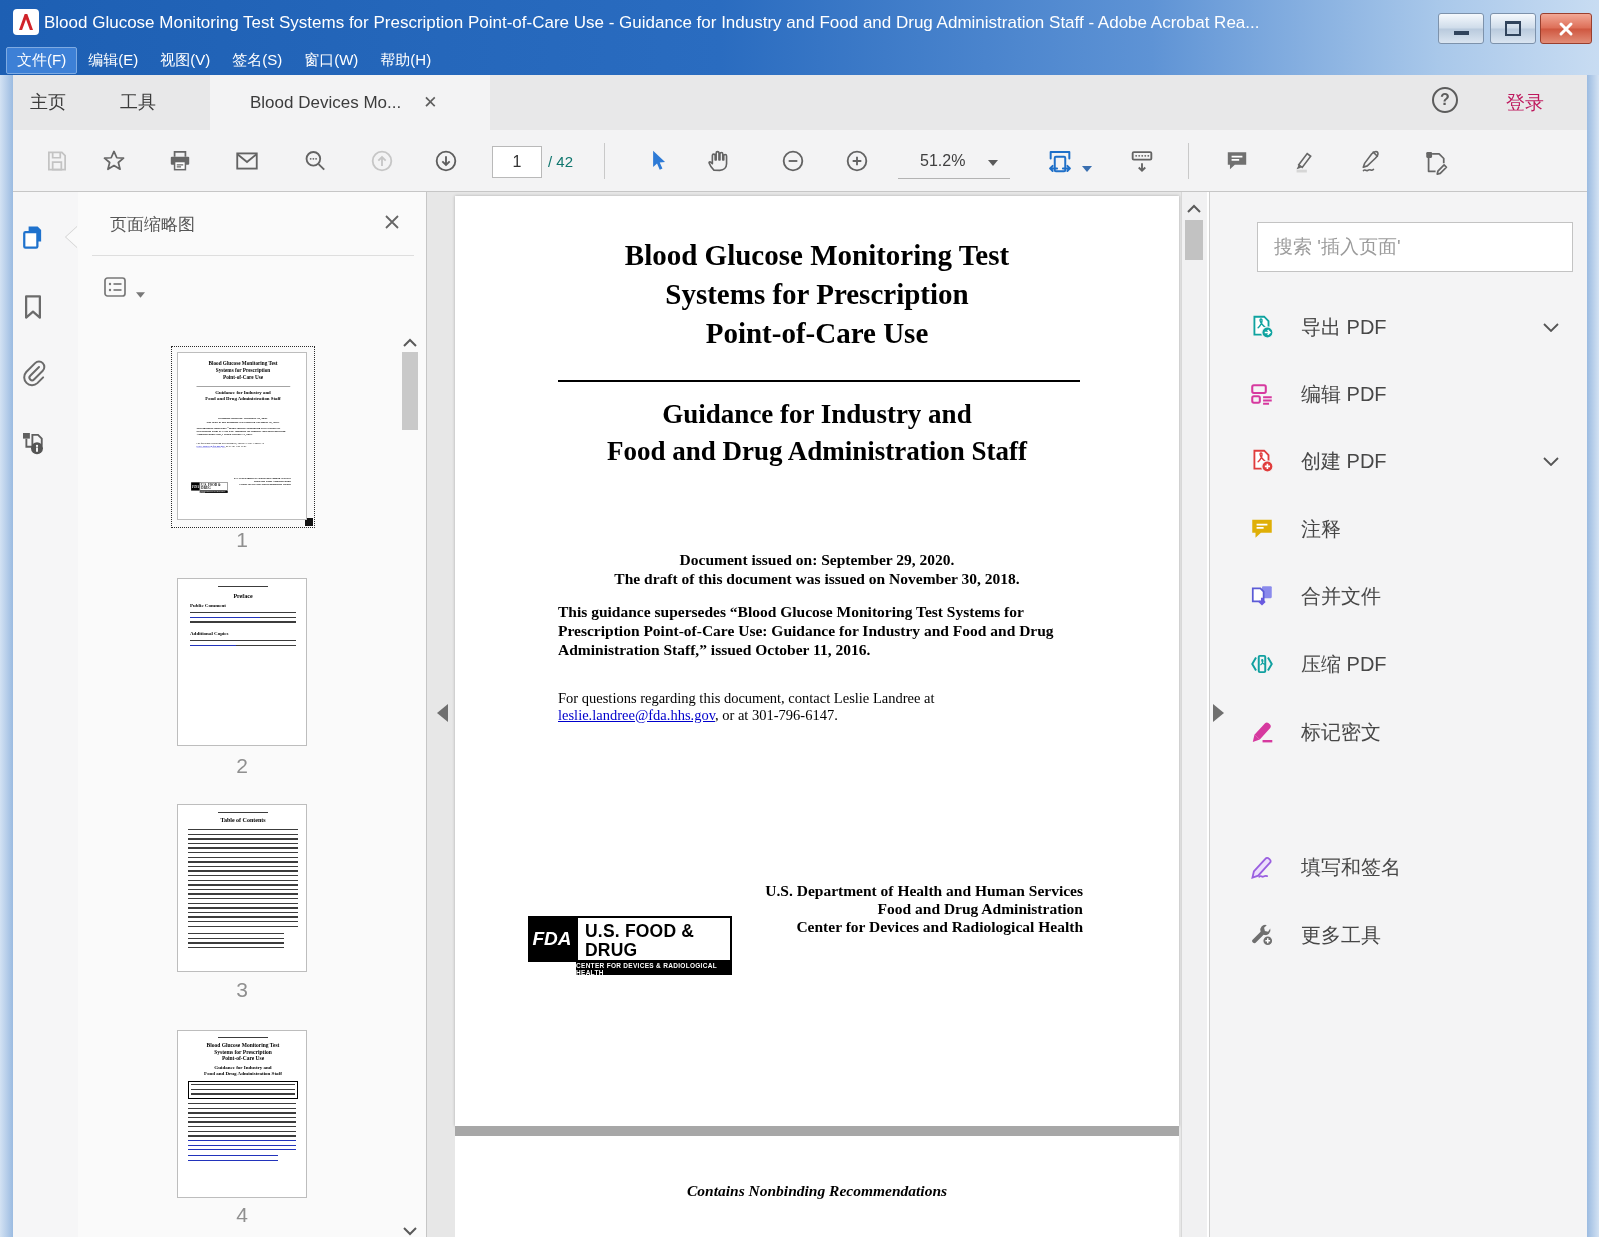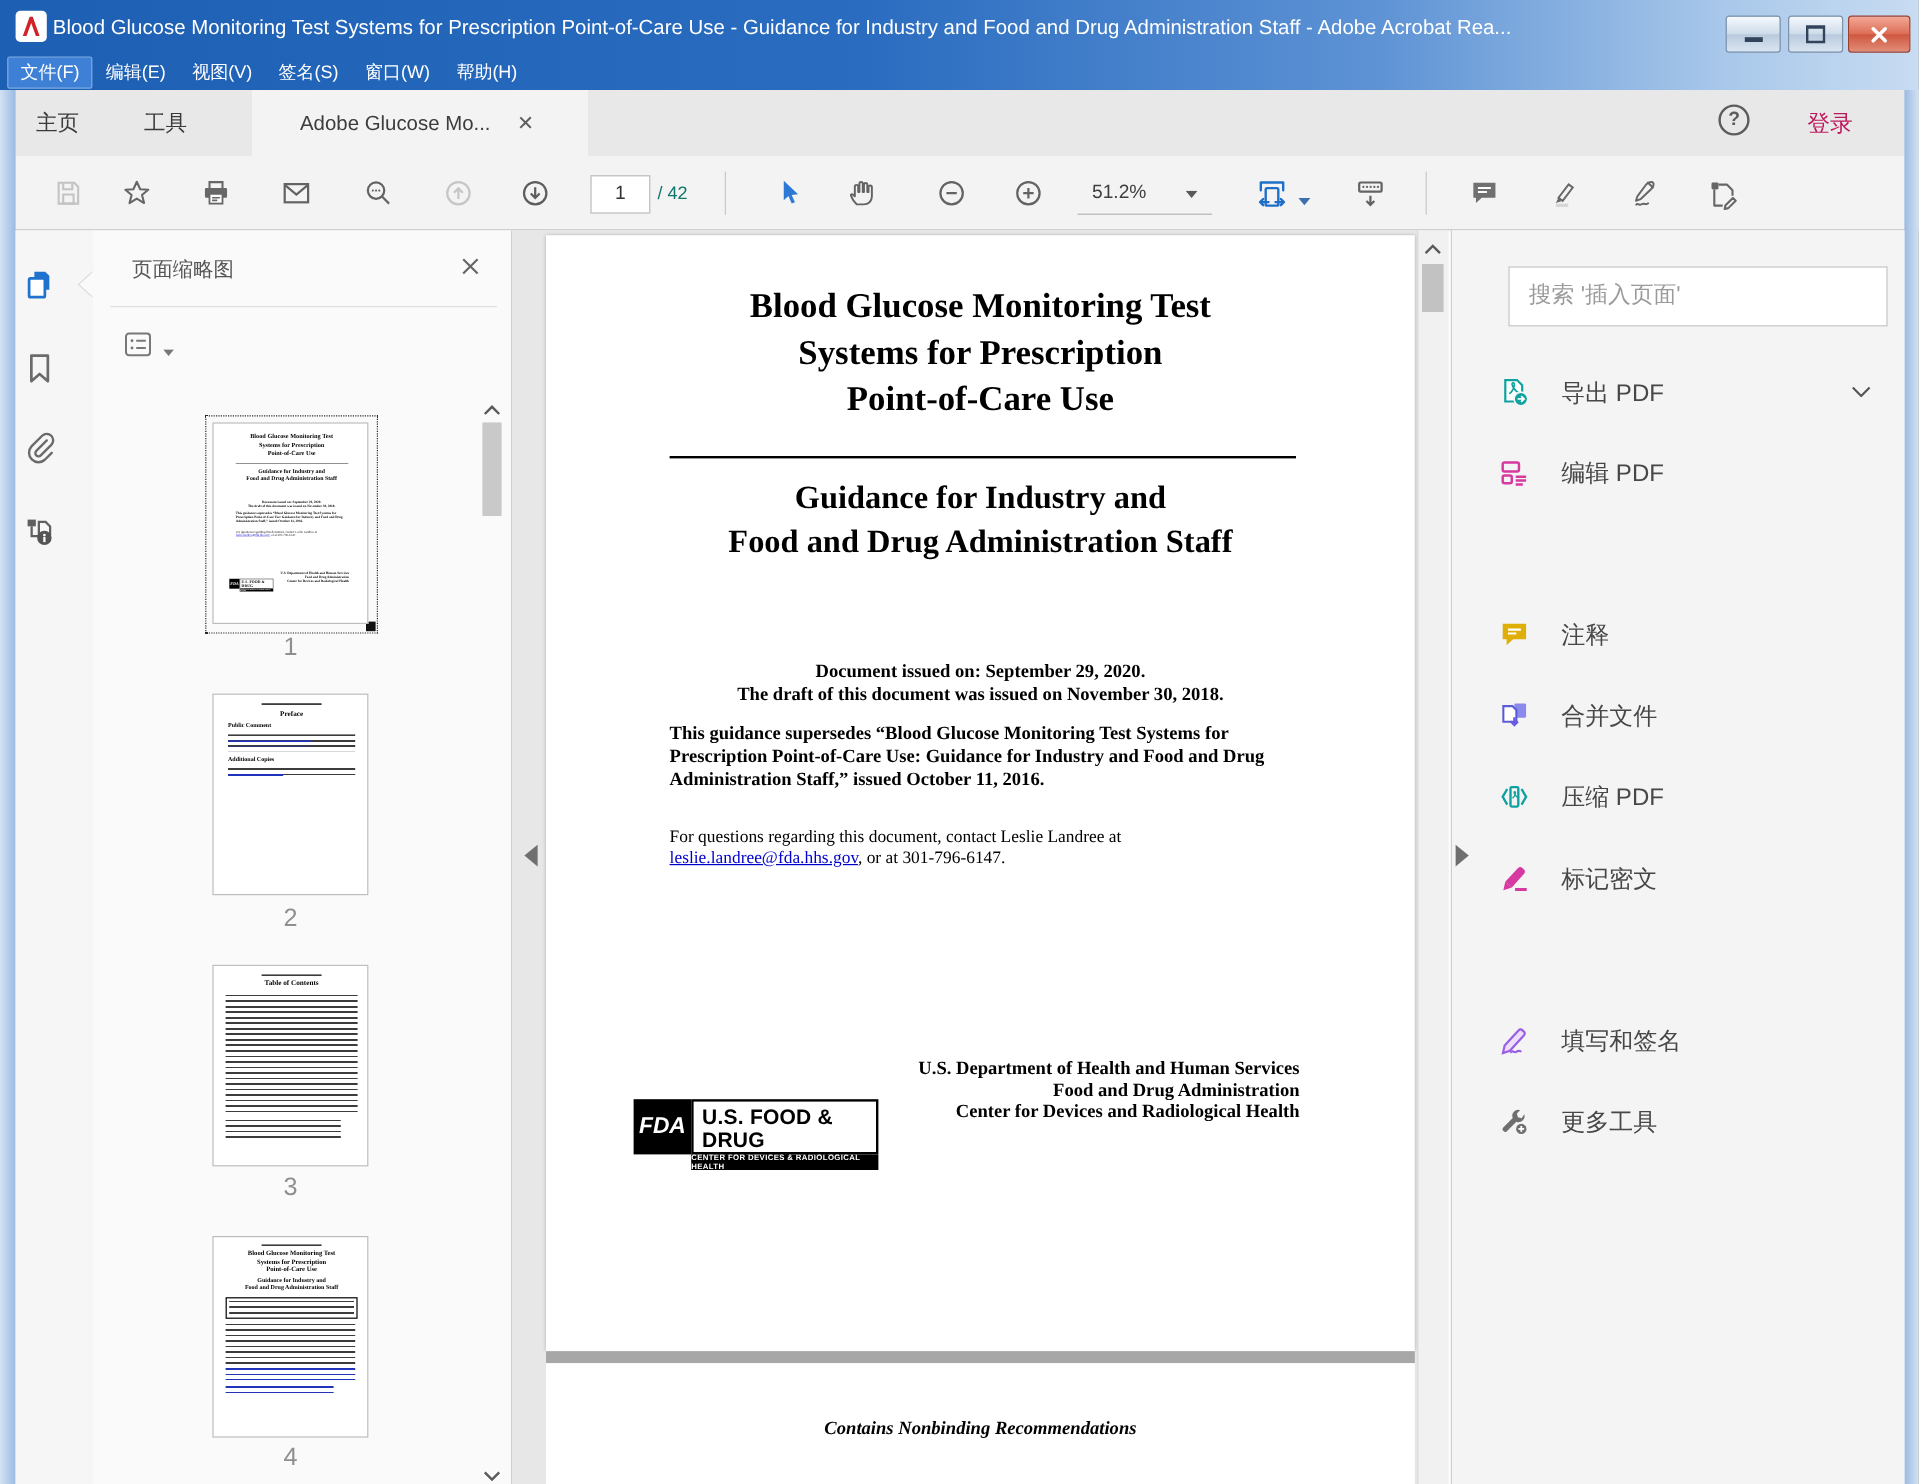--- a/index.html
+++ b/index.html
@@ -26,21 +26,21 @@
   .doctab .x{margin-left:22px;font-size:17px;color:#5f5f5f;}
   
   .toolbar{left:0;top:130px;width:1599px;height:62px;background:#f3f3f4;border-bottom:1px solid #c6c6c6;box-sizing:border-box;}
   .tbi{position:absolute;top:148px;}
   .sep{position:absolute;top:143px;width:1px;height:36px;background:#c9c9c9;}
   .pageinput{position:absolute;left:492px;top:146px;width:44px;height:28px;border:1px solid #b9b9b9;background:#fff;
     font-size:16px;text-align:center;color:#333;font-family:inherit;}
   .pagetotal{position:absolute;left:548px;top:153px;font-size:15px;color:#0f766e;text-align:right;}
   .zoomctl{position:absolute;left:898px;top:143px;width:112px;height:35px;border-bottom:1px solid #b3b3b3;
     display:flex;align-items:center;}
-  .zoomctl .z{margin-left:12px;font-size:16px;color:#3f3f3f;}
+  .zoomctl .z{margin-left:22px;font-size:16px;color:#3f3f3f;}
   .zoomctl .c{margin-left:auto;margin-right:12px;}
   
   .framel{left:0;top:75px;width:13px;height:1162px;background:linear-gradient(90deg,#d3e2f3,#9bbbe1);}
   .framer{left:1587px;top:75px;width:12px;height:1162px;background:linear-gradient(90deg,#9bbbe1,#d3e2f3);}
   .rail{left:13px;top:192px;width:65px;height:1045px;background:#f6f6f7;}
   .railbtn{position:absolute;left:18px;width:30px;height:30px;}
   .notch{position:absolute;left:66px;width:0;height:0;border-top:11px solid transparent;border-bottom:11px solid transparent;border-right:12px solid #fafafa;filter:drop-shadow(-1px 0 0 #cfcfcf);}
   
   .tpanel{left:78px;top:192px;width:349px;height:1045px;background:#fafafa;border-right:1px solid #c6c6c6;box-sizing:border-box;}
   .tptitle{left:110px;top:213px;font-size:17px;color:#565656;}
@@ -119,21 +119,21 @@
       <span class="menuitem">签名(S)</span>
       <span class="menuitem">窗口(W)</span>
       <span class="menuitem">帮助(H)</span>
     </div>
   </div>
 
   <div class="abs tabbar"></div>
   <div class="abs tablabel" style="left:30px;top:90px;">主页</div>
   <div class="abs tablabel" style="left:120px;top:90px;">工具</div>
   <div class="abs doctab">
-    <span class="txt">Adobe Glucose Mo...</span>
+    <span class="txt">Blood Devices Mo...</span>
     <span class="x">✕</span>
   </div>
   <div class="abs" style="left:1432px;top:87px;width:26px;height:26px;border:2px solid #5c5c5c;border-radius:50%;box-sizing:border-box;text-align:center;font-size:16px;font-weight:bold;color:#5c5c5c;line-height:22px;">?</div>
   <div class="abs" style="left:1506px;top:90px;font-size:19px;color:#be185d;">登录</div>
 
   <div class="abs toolbar"></div>
   <div class="tbi" style="left:44px;">
     <svg width="26" height="26" viewBox="0 0 24 24" fill="none" stroke="#c3c3c3" stroke-width="1.6">
         <path d="M4.5 4h12l3 3v13h-15z"></path>
         <path d="M8 4v5h7V4M8 13h8v7H8z"></path>
@@ -448,20 +448,33 @@
   </div>
   <div class="trow" style="top:365px;">
     <span class="ticon">
       <svg width="26" height="26" viewBox="0 0 24 24" fill="none" stroke="#d6399f" stroke-width="1.9">
           <rect x="3" y="4" width="12.5" height="7" rx="1.5"></rect>
           <rect x="3" y="14" width="7" height="6" rx="1.5"></rect>
           <path d="M13 15h8M13 18h8M13 21h5.5"></path>
         </svg></span>
     <span class="lbl">编辑 PDF</span>
   </div>
+  <div class="trow" style="top:432px;">
+    <span class="ticon">
+      <svg width="26" height="26" viewBox="0 0 24 24">
+          <path d="M5 2.5h9l4 4V19H5z" fill="#fff" stroke="#e03c3c" stroke-width="1.7"></path>
+          <path d="M8 13c2-1 4.5-5.5 4-7.5-.4-1.6-2-1-1.8.4.3 2 3 5.5 5 6.2" fill="none" stroke="#e03c3c" stroke-width="1.3"></path>
+          <circle cx="17" cy="17" r="5.2" fill="#e03c3c" stroke="#f4f4f5" stroke-width="1.2"></circle>
+          <path d="M17 14.6v4.8M14.6 17h4.8" fill="none" stroke="#fff" stroke-width="1.5"></path>
+        </svg></span>
+    <span class="lbl">创建 PDF</span>
+    <span class="chev"><svg width="16" height="9" viewBox="0 0 16 9" fill="none" stroke="#555" stroke-width="1.8">
+          <path d="M1 1l7 7 7-7"></path>
+        </svg></span>
+  </div>
   <div class="trow" style="top:500px;">
     <span class="ticon">
       <svg width="26" height="26" viewBox="0 0 24 24">
           <path d="M3 3.5h18v12H11l-5 4.5v-4.5H3z" fill="#dfaf07"></path>
           <path d="M7 8h10M7 11h6.5" stroke="#fff" stroke-width="1.6"></path>
         </svg></span>
     <span class="lbl">注释</span>
   </div>
   <div class="trow" style="top:567px;">
     <span class="ticon">

